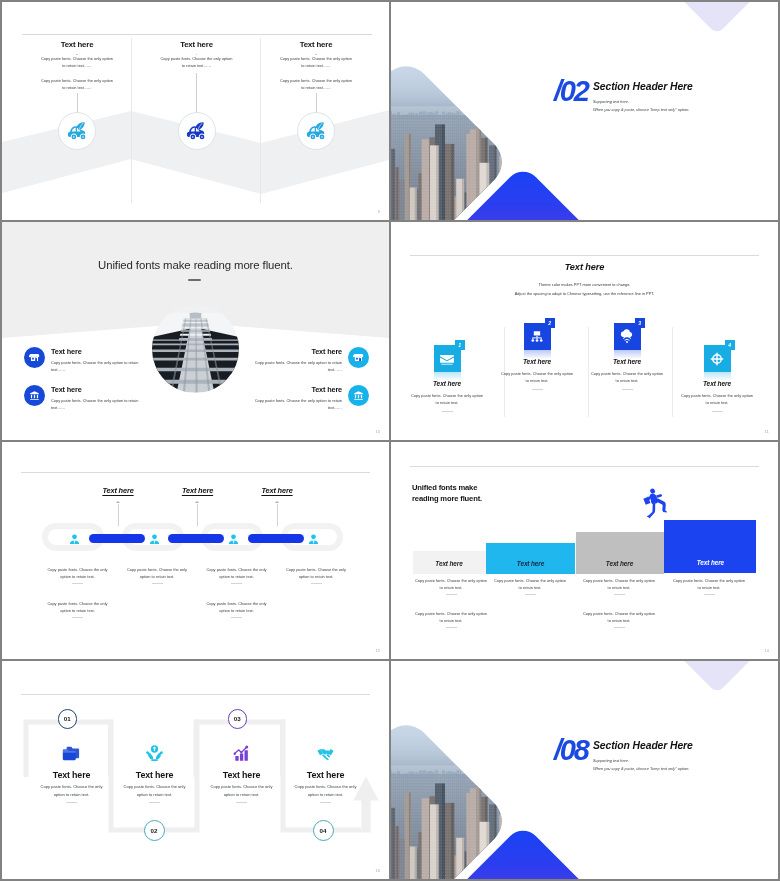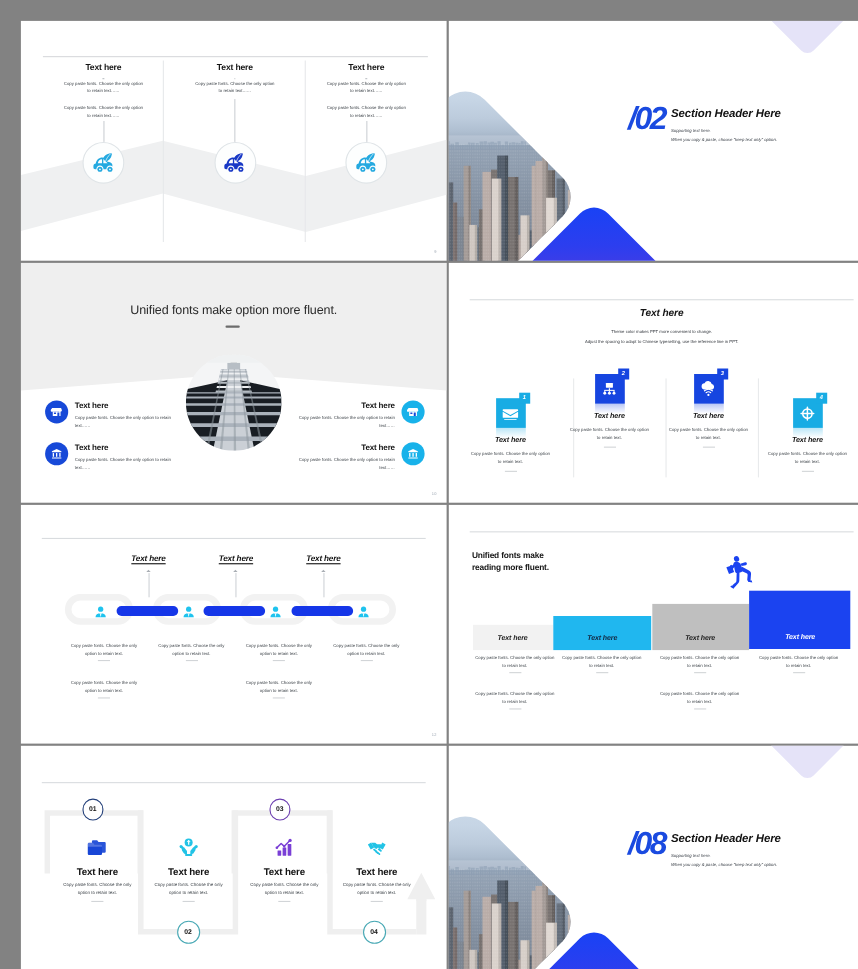--- a/index.html
+++ b/index.html
@@ -1,20 +1,20 @@
 <!DOCTYPE html>
 <html><head>
 <meta charset="utf-8">
 <title>PPT Template Preview</title>
 <style>
 html,body{margin:0;padding:0;}
 body{width:780px;height:881px;background:#828282;font-family:"Liberation Sans",sans-serif;overflow:hidden;}
 .grid{position:absolute;left:0;top:0;width:780px;height:881px;display:grid;
   grid-template-columns:387px 387px;grid-template-rows:218px 218px 217px 218px;
-  column-gap:2px;row-gap:2px;padding:19px;box-sizing:border-box;}
+  column-gap:2px;row-gap:2px;padding:2px;box-sizing:border-box;}
 .slide{position:relative;background:#fff;overflow:hidden;}
 .pnum{position:absolute;right:9px;bottom:6px;font-size:3.6px;color:#9aa4b0;letter-spacing:.2px;}
 svg{display:block;}
 
 
 .s1-band{position:absolute;left:0;top:0;width:387px;height:218px;}
 .s1-rule{position:absolute;left:20px;top:32px;width:350px;height:1px;background:#d7d9dc;}
 .s1-vline{position:absolute;top:36px;width:0.8px;height:165px;background:#e6e8ea;}
 .s1-col{position:absolute;top:0;width:110px;}
 .s1-title{position:absolute;top:38px;width:110px;text-align:center;font-size:7.8px;font-weight:bold;color:#141414;letter-spacing:-0.15px;}
@@ -435,21 +435,21 @@
   <div class="sec-grad"></div>
   <div class="sec-num">/02</div>
   <div class="sec-title">Section Header Here</div>
   <div class="sec-sub1">Supporting text here.</div>
   <div class="sec-sub2">When you copy &amp; paste, choose "keep text only" option.</div>
 </div>
 <div class="slide s3">
   <svg class="s3-band" viewBox="0 0 387 218" preserveAspectRatio="none">
     <path d="M0 0 L387 0 L387 116 L193.5 101 L0 116 Z" fill="#efefef"></path>
   </svg>
-  <div class="s3-head">Unified fonts make option more fluent.</div>
+  <div class="s3-head">Unified fonts make reading more fluent.</div>
   <div class="s3-dash"></div>
   <div class="s3-photo">
     <svg viewBox="0 0 120 120">
           <use href="#bldgphoto"></use>
         </svg>
   </div>
 
   <div class="s3-item s3-l1">
     <div class="s3-ic s3-ic-blue">
           <svg viewBox="0 0 24 24" width="11" height="11">

